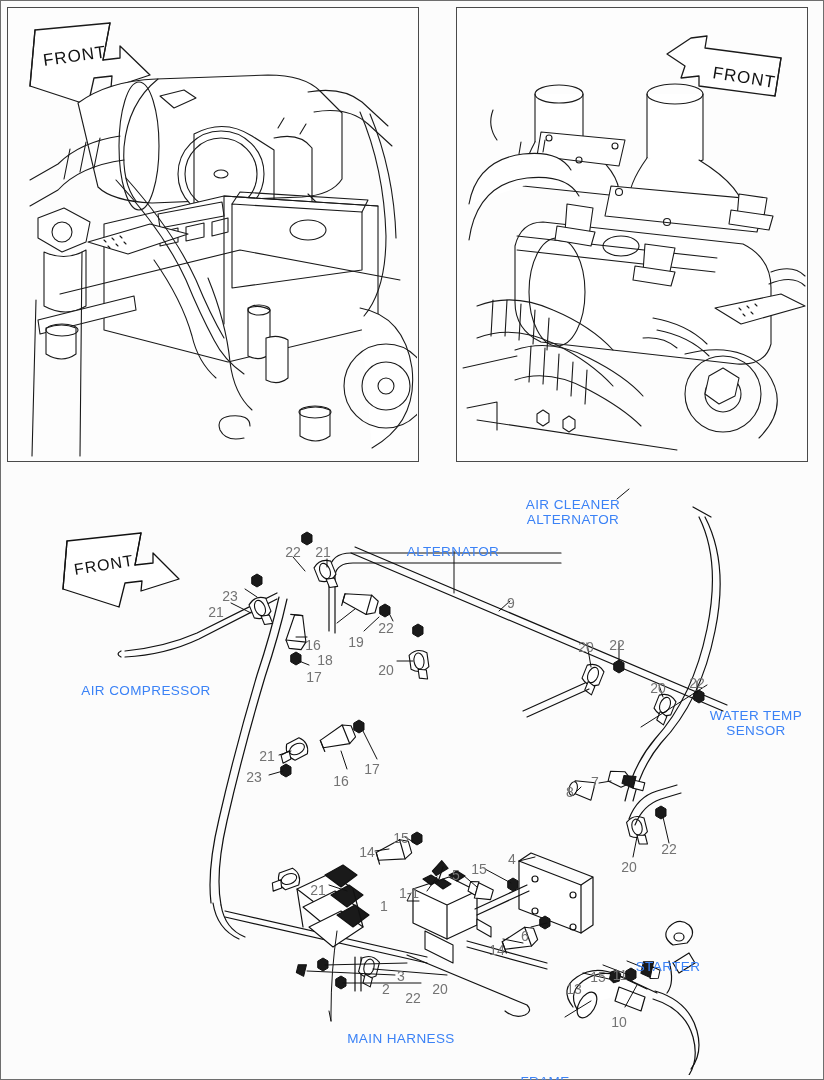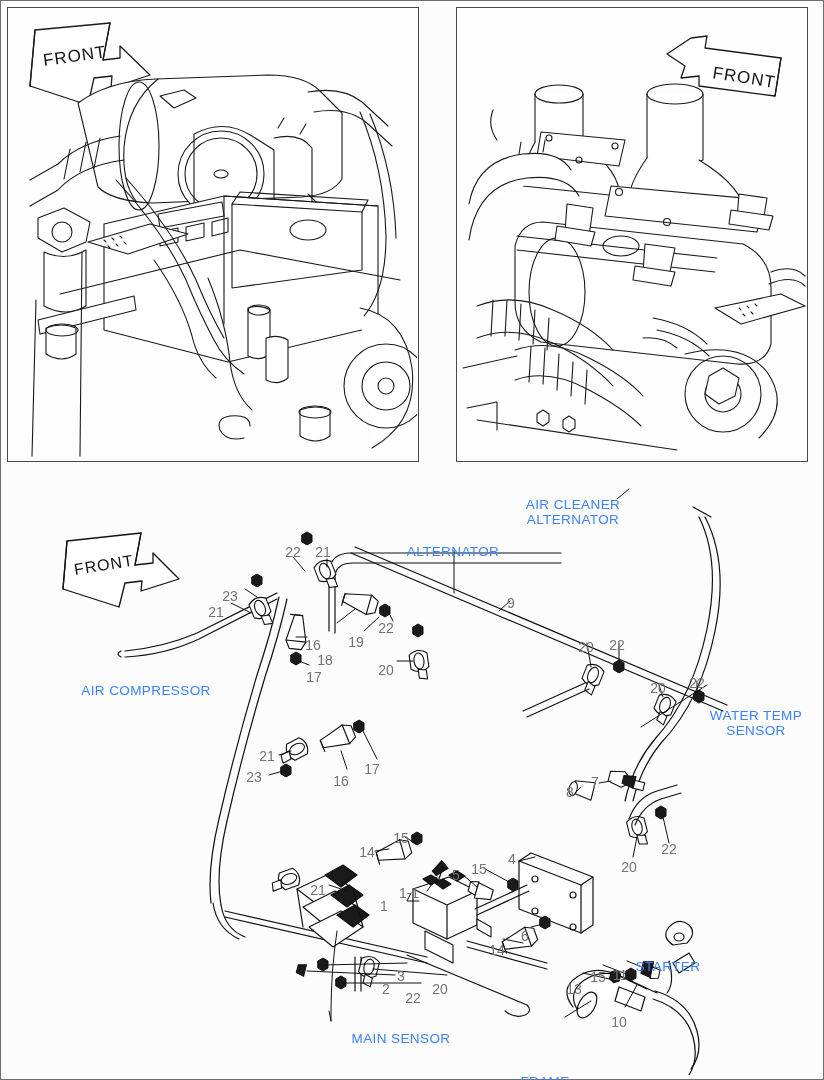--- a/index.html
+++ b/index.html
@@ -445,21 +445,21 @@
         <div>ALTERNATOR</div>
       </div>
       <div class="lbl c" style="left: 145px; top: 682px; text-align: center;">
         <div>AIR COMPRESSOR</div>
       </div>
       <div class="lbl c" style="left: 755px; top: 707px;">
         <div>WATER TEMP</div>
         <div>SENSOR</div>
       </div>
       <div class="lbl c" style="left: 400px; top: 1030px;">
-        <div>MAIN SENSOR</div>
+        <div>MAIN HARNESS</div>
       </div>
       <div class="lbl c" style="left: 544px; top: 1053px; margin-top: 20px;">
         <div>FRAME</div>
       </div>
       <div class="lbl c" style="left: 667px; top: 958px; text-align: right;">
         <div>STARTER</div>
       </div>
     </div>
   <div id="numbers">
       <div class="num c" style="left: 292px; top: 543px;">22</div>

